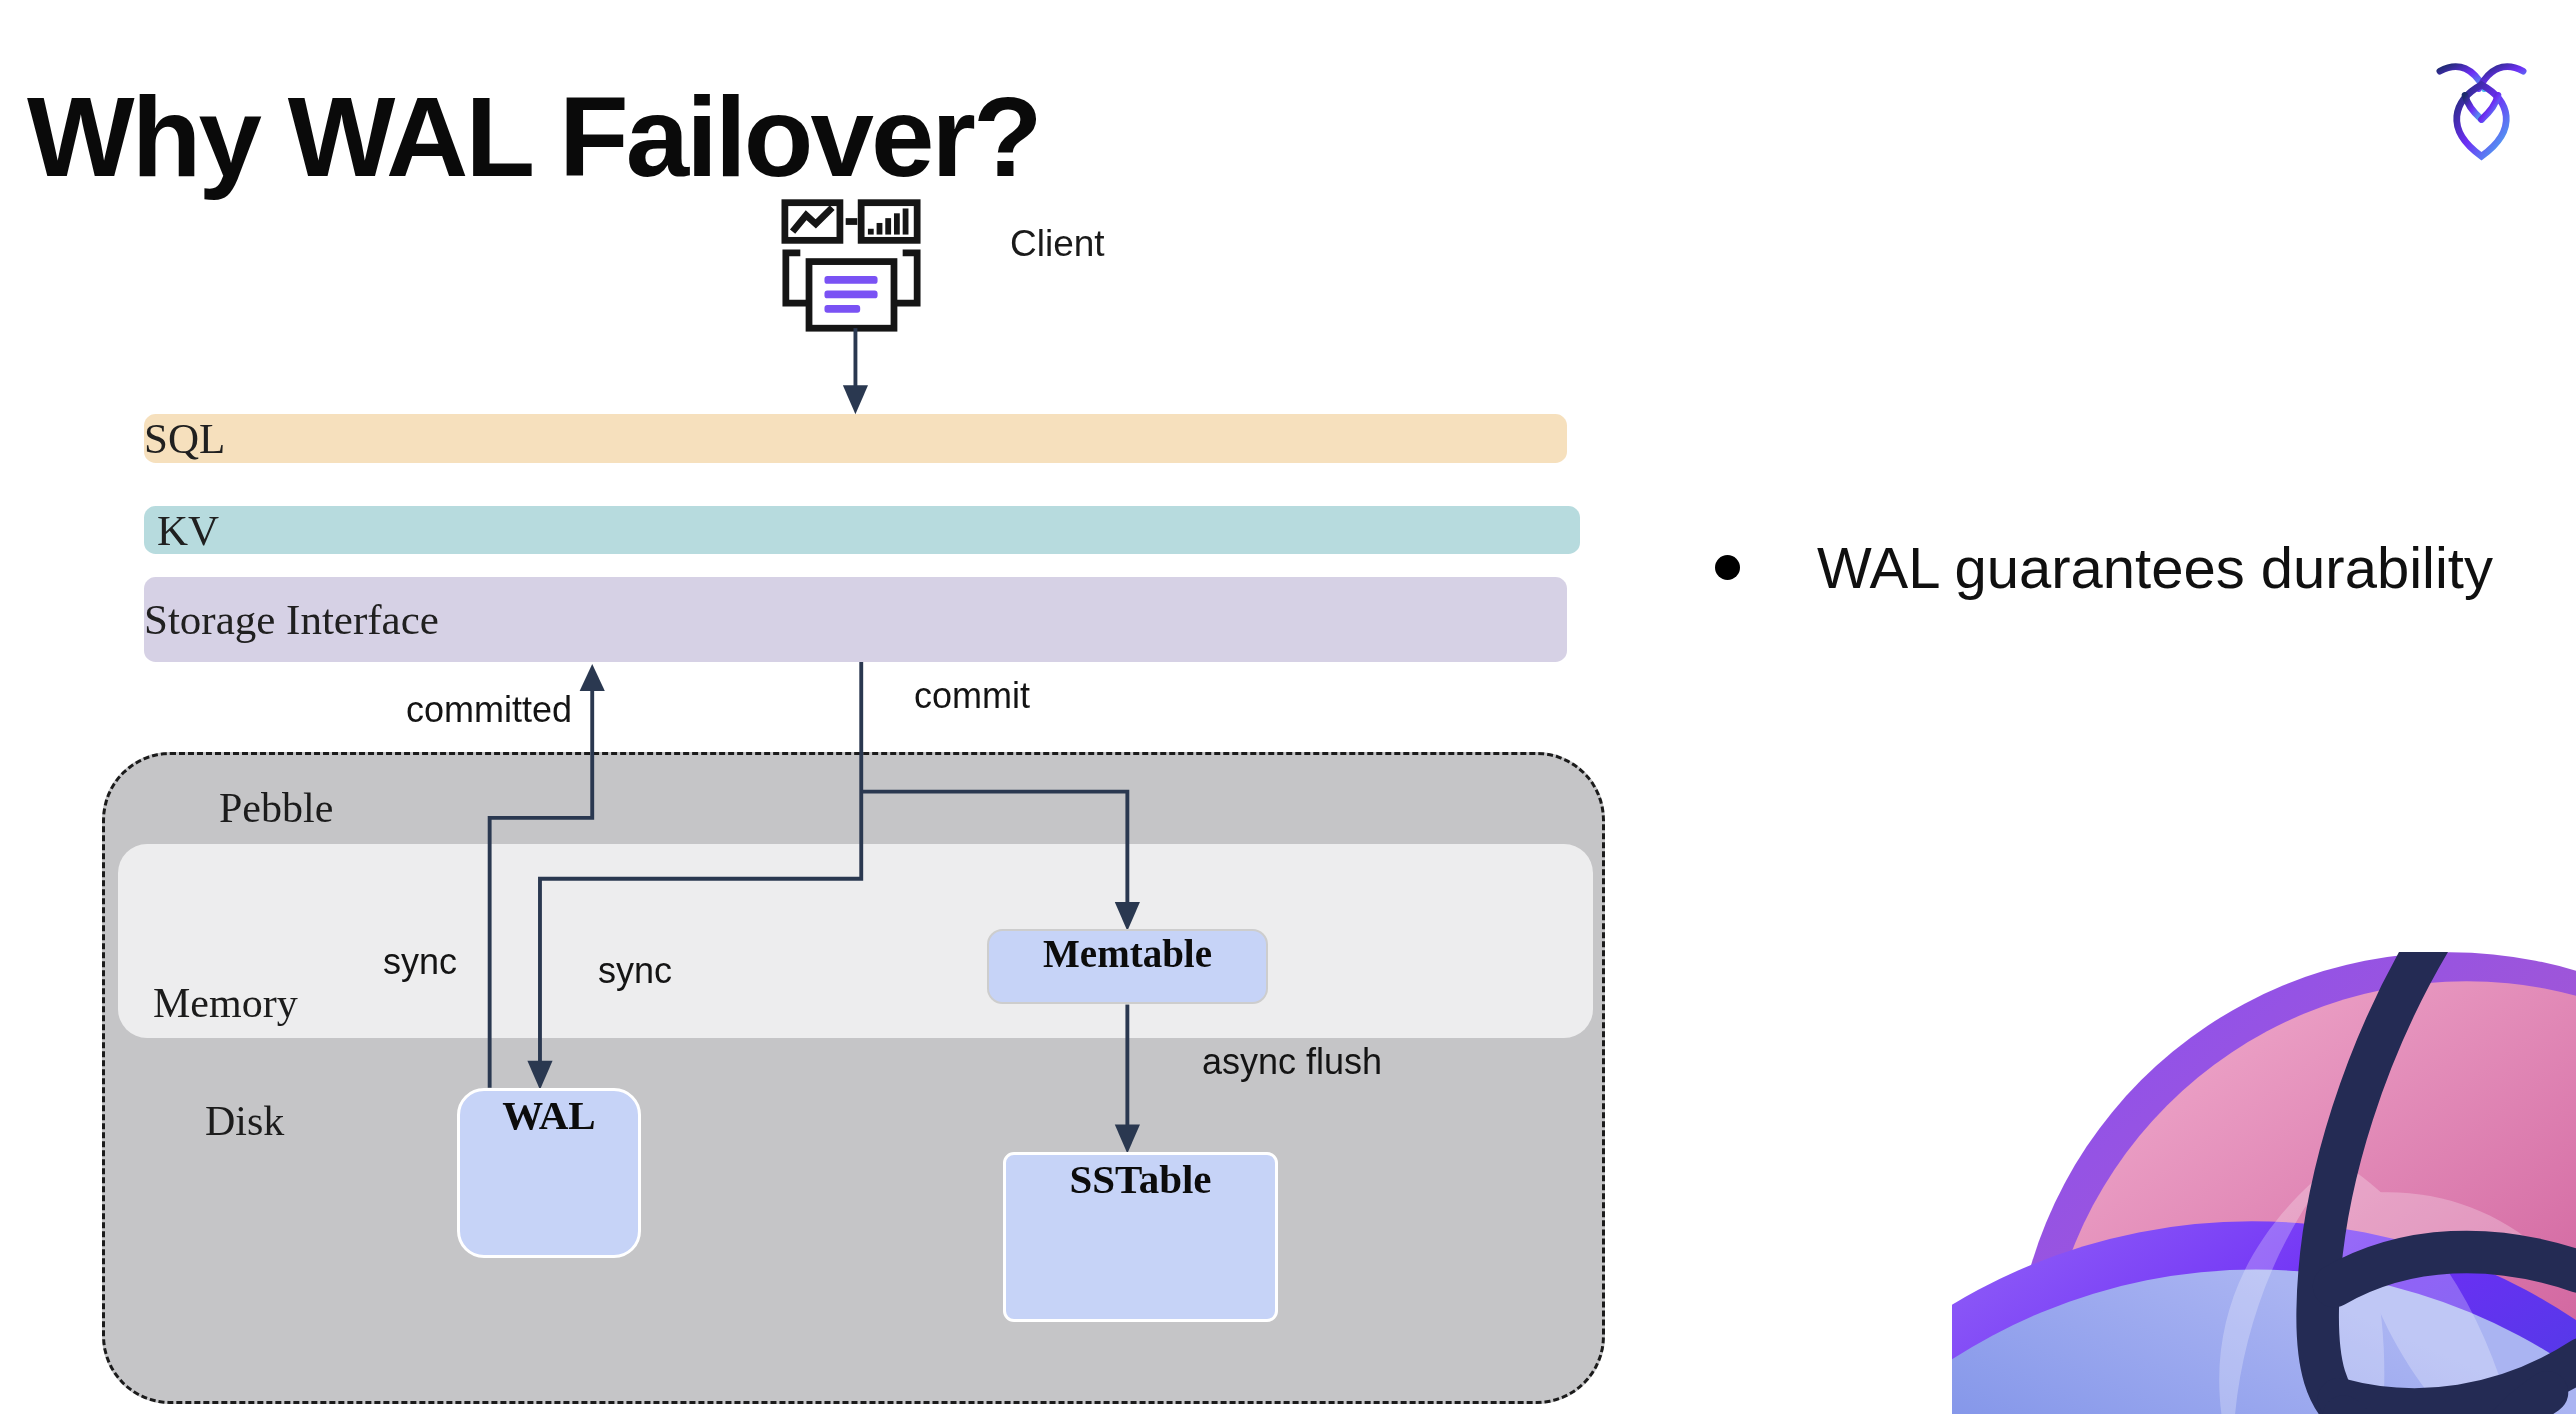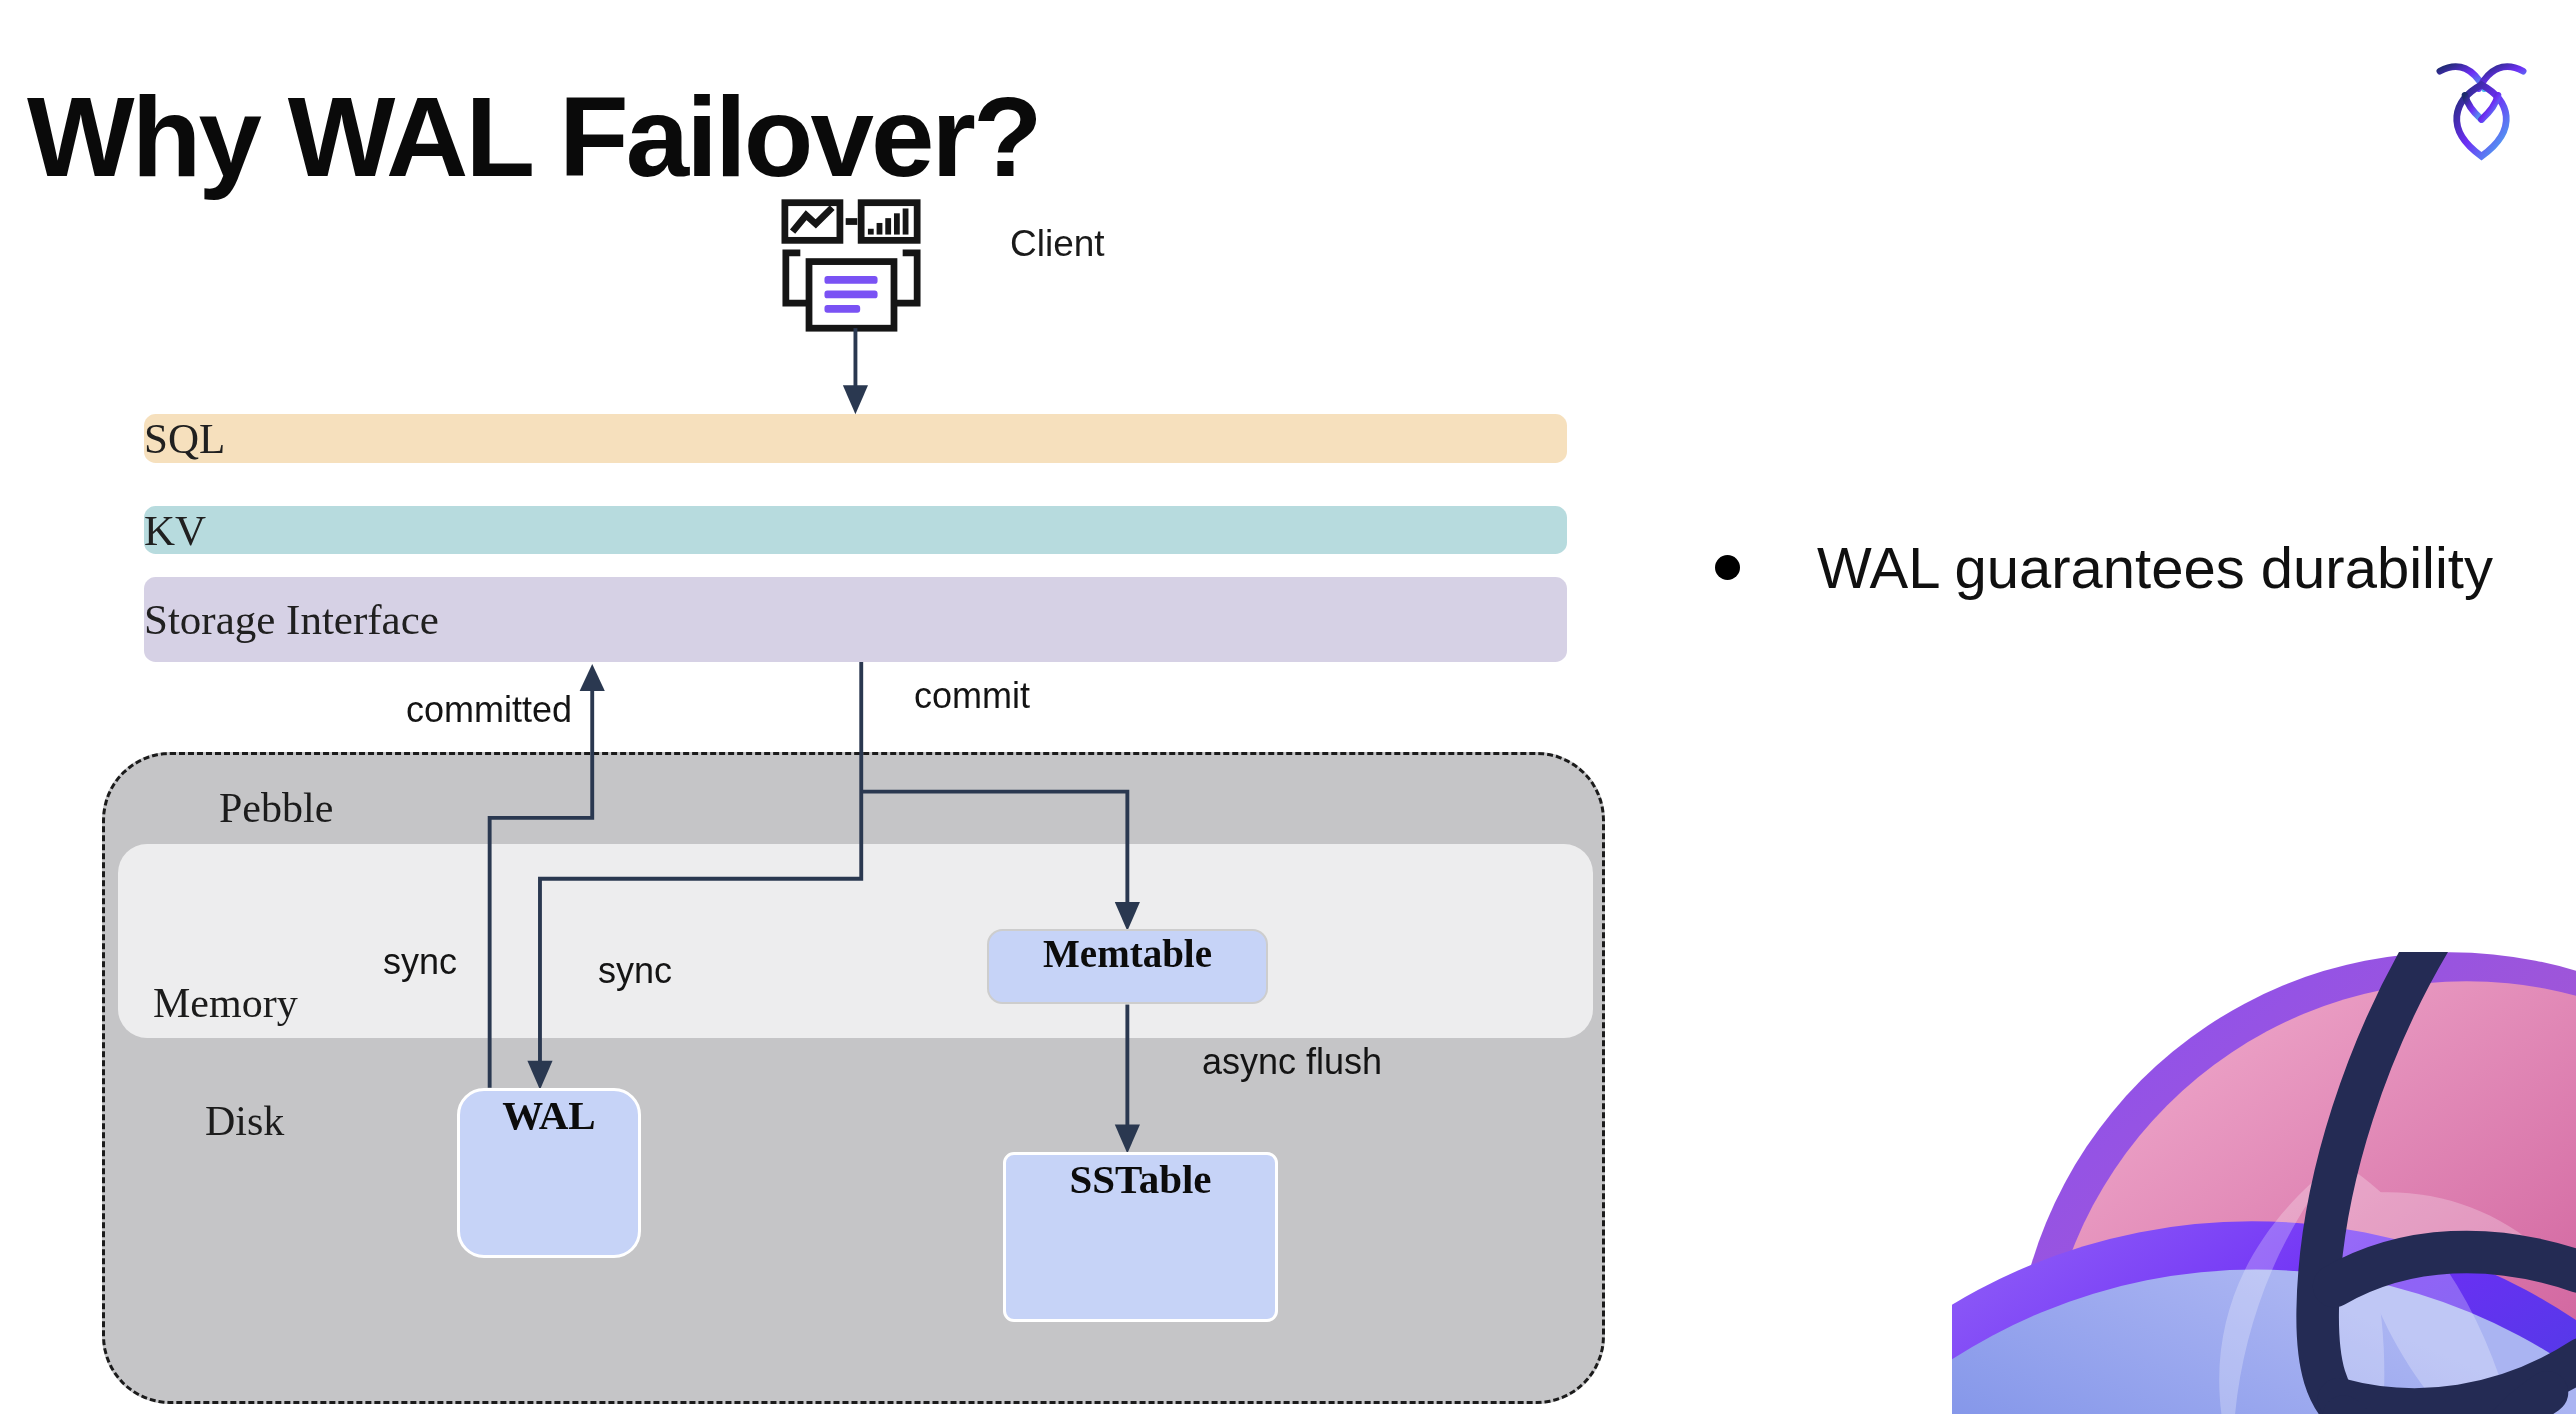--- a/index.html
+++ b/index.html
@@ -16,21 +16,21 @@
     margin-top:28px;
   }
   
   .layer-bar{
     left:144px;width:1423px;border-radius:11.6px;
     display:flex;align-items:center;justify-content:flex-start;
     font-family:"Liberation Serif","DejaVu Serif",serif;
     font-size:43px;color:#202020;
   }
   .bar-sql{top:414px;height:49px;background:#f6e0bd;}
-  .bar-kv{top:506px;height:48px;background:#b7dbde;}
+  .bar-kv{top:506px;height:48px;background:#b7dbde;padding-left:13px;}
   .bar-storage{top:577px;height:85px;background:#d6d1e5;}
   
   .pebble-box{
     left:102px;top:752px;width:1503px;height:652px;
     background:#c5c5c7;border:3.9px dashed #1b1b1b;border-radius:68px;
     box-sizing:border-box;
   }
   .memory-band{
     left:118px;top:844px;width:1475px;height:194px;
     background:#ededee;border-radius:29px;

